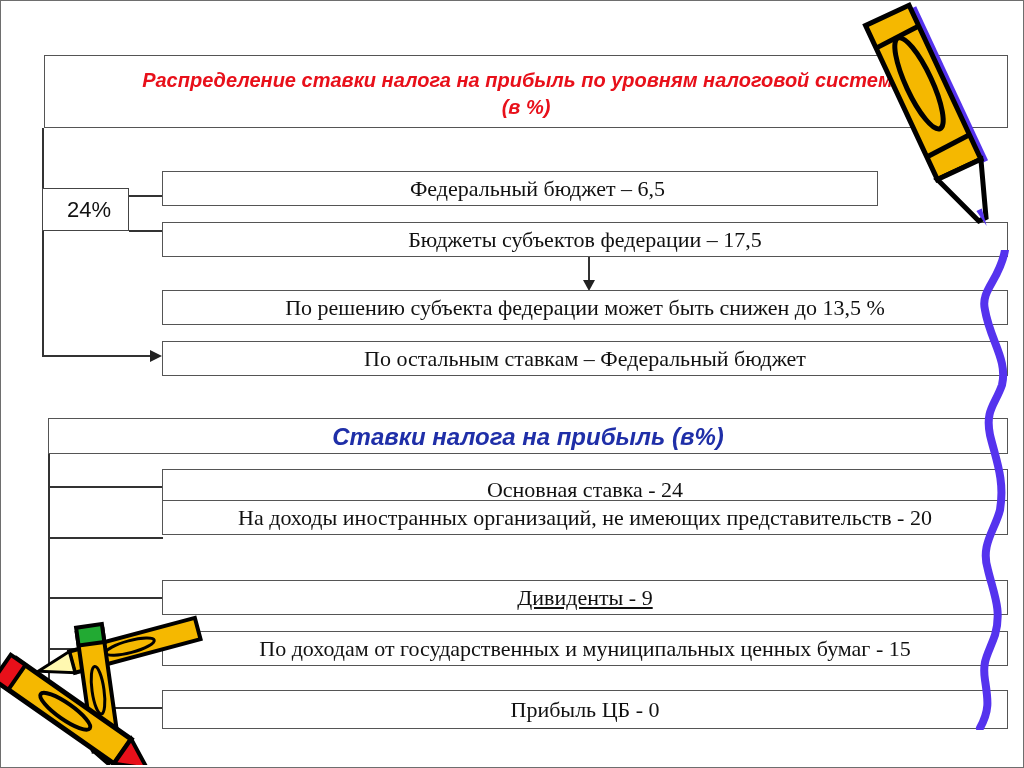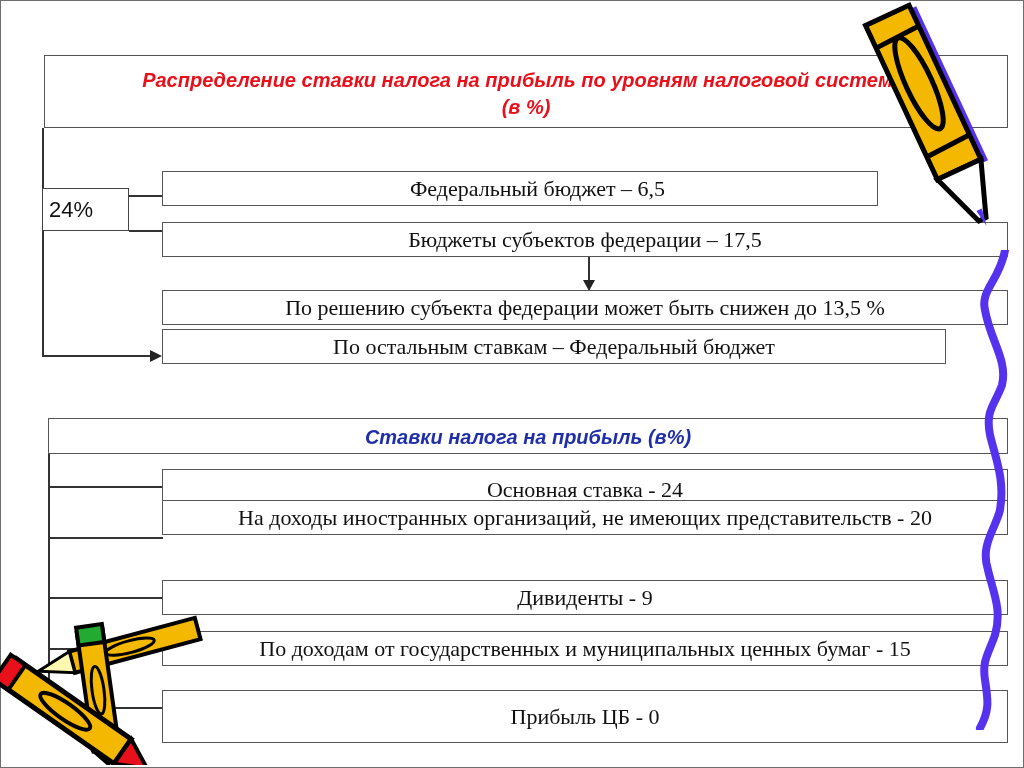--- a/index.html
+++ b/index.html
@@ -18,27 +18,27 @@
       display: flex; align-items: center; justify-content: center;
       color: #111111; font-family: "Liberation Serif", serif;
       font-size: 22px; white-space: nowrap;
     }
     .title-box {
       position: absolute; box-sizing: border-box; border: 1.5px solid #555;
       background: #fff; text-align: center;
       font-family: "Liberation Sans", sans-serif; font-style: italic; font-weight: bold;
     }
     .title1 { left: 44px; top: 55px; width: 964px; height: 73px; color: #e8101a; font-size: 20px; line-height: 27px; padding-top: 11px; }
-    .title2 { left: 48px; top: 418px; width: 960px; height: 36px; color: #1f2fa8; font-size: 20px; line-height: 36px; }
+    .title2 { left: 48px; top: 418px; width: 960px; height: 36px; color: #1f2fa8; font-size: 24px; line-height: 36px; }
     .line { position: absolute; background: #333; }
     .pct-box {
       position: absolute; left: 42px; top: 188px; width: 87px; height: 43px;
       border: 1.5px solid #444; box-sizing: border-box; background: #fff;
       font-family: "Liberation Sans", sans-serif; font-size: 22px; color: #111;
-      display: flex; align-items: center; padding-left: 6px;
+      display: flex; align-items: center; padding-left: 24px;
     }
     svg.deco { position: absolute; }
   </style>
 </head>
 <body>
 
 <div class="frame"></div>
 
 <div class="title-box title1">
   <div>Распределение ставки налога на прибыль по уровням налоговой системы</div>
@@ -61,45 +61,45 @@
 <div class="box" style="left:162px; top:222px; width:846px; height:35px;">
   <span>Бюджеты субъектов федерации – 17,5</span>
 </div>
 <div class="line" style="left:588px; top:257px; width:1.5px; height:26px;"></div>
 <svg class="deco" style="left:582px; top:280px;" width="14" height="12">
     <polygon points="1,0 13,0 7,11" fill="#222"></polygon>
   </svg>
 <div class="box" style="left:162px; top:290px; width:846px; height:35px;">
   <span>По решению субъекта федерации может быть снижен до 13,5 %</span>
 </div>
-<div class="box" style="left:162px; top:329px; width:784px; height:35px;text-align:center;">
+<div class="box" style="left:162px; top:341px; width:846px; height:35px;text-align:center;">
   <span>По остальным ставкам – Федеральный бюджет</span>
 </div>
 
 <div class="title-box title2">Ставки налога на прибыль (в%)</div>
 <div class="line" style="left:48px; top:454px; width:1.5px; height:258px;"></div>
 <div class="line" style="left:48px; top:486px; width:115px; height:1.5px;"></div>
 <div class="line" style="left:48px; top:537px; width:115px; height:1.5px;"></div>
 <div class="line" style="left:48px; top:597px; width:115px; height:1.5px;"></div>
 <div class="line" style="left:48px; top:648px; width:115px; height:1.5px;"></div>
 <div class="line" style="left:48px; top:707px; width:115px; height:1.5px;"></div>
 
 <div class="box" style="left:162px; top:469px; width:846px; height:35px;align-items:flex-end;">
   <span>Основная ставка - 24</span>
 </div>
 <div class="box" style="left:162px; top:500px; width:846px; height:35px;">
   <span>На доходы иностранных организаций, не имеющих представительств - 20</span>
 </div>
-<div class="box" style="left:162px; top:580px; width:846px; height:35px;">
+<div class="box" style="left:162px; top:580px; width:846px; height:35px;text-decoration:underline;">
   <span>Дивиденты - 9</span>
 </div>
 <div class="box" style="left:162px; top:631px; width:846px; height:35px;text-align:center;">
   <span>По доходам от государственных и муниципальных ценных бумаг - 15</span>
 </div>
-<div class="box" style="left:162px; top:690px; width:846px; height:53px;">
+<div class="box" style="left:162px; top:690px; width:846px; height:39px;">
   <span>Прибыль ЦБ - 0</span>
 </div>
 
 <svg class="deco" style="left:960px; top:250px;" width="64" height="480">
   <path d="M45,0 C40,30 20,40 25,60 C30,90 48,110 42,135 C35,155 25,160 30,185 C36,210 45,230 40,260 C35,280 20,295 28,320 C34,345 42,360 35,385 C28,405 22,410 25,430 C28,450 30,460 20,478" stroke="#5533ee" stroke-width="8" fill="none" stroke-linecap="round"></path>
 </svg>
 
 <svg class="deco" style="left:860px; top:0px;" width="150" height="245">
   <g transform="rotate(-25 75 120)">
     <rect x="52" y="5" width="48" height="170" fill="#5533ee" transform="translate(6,4)"></rect>

